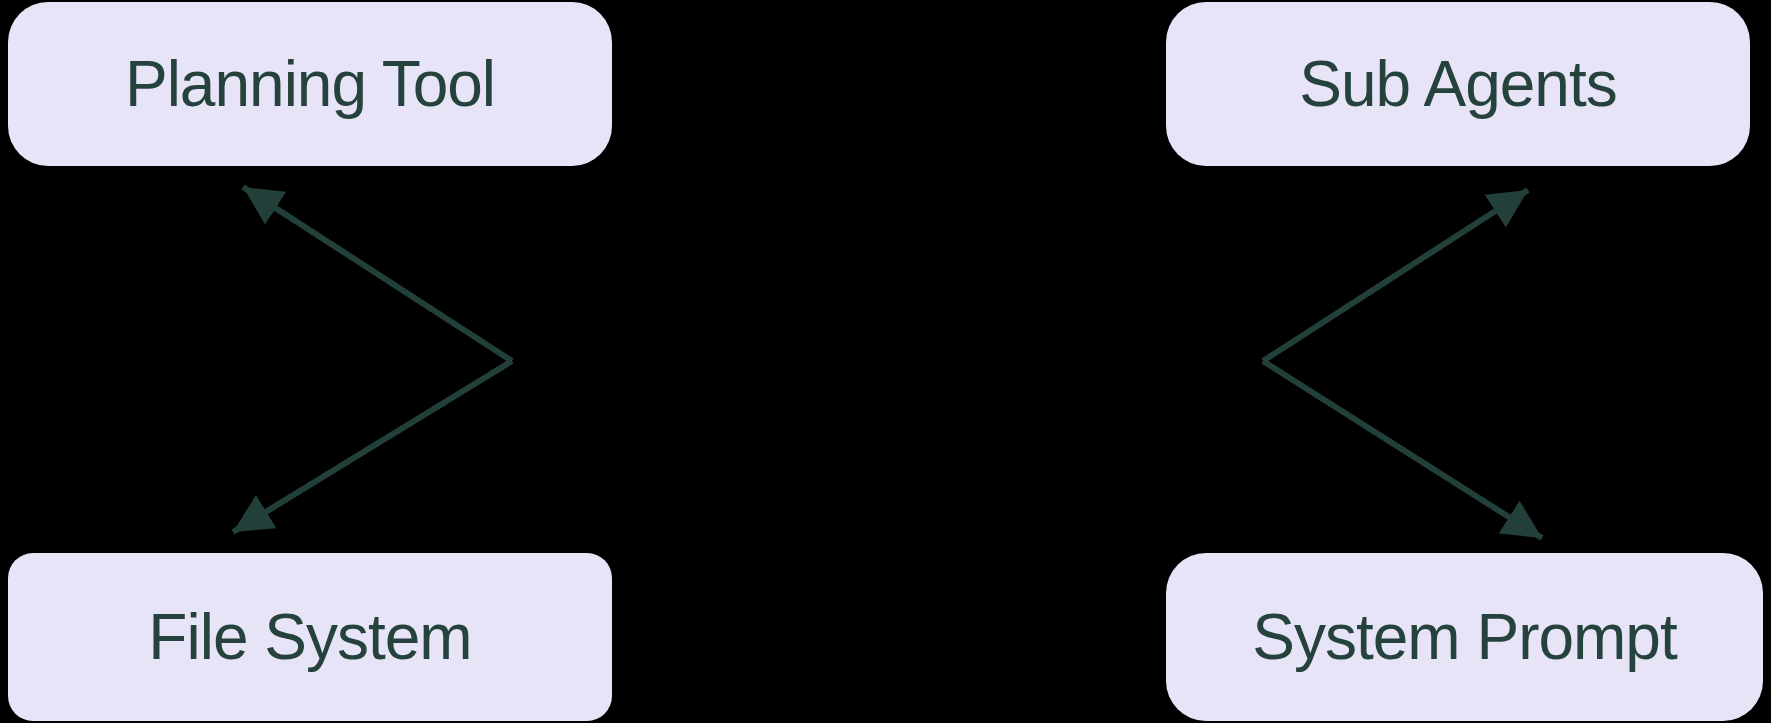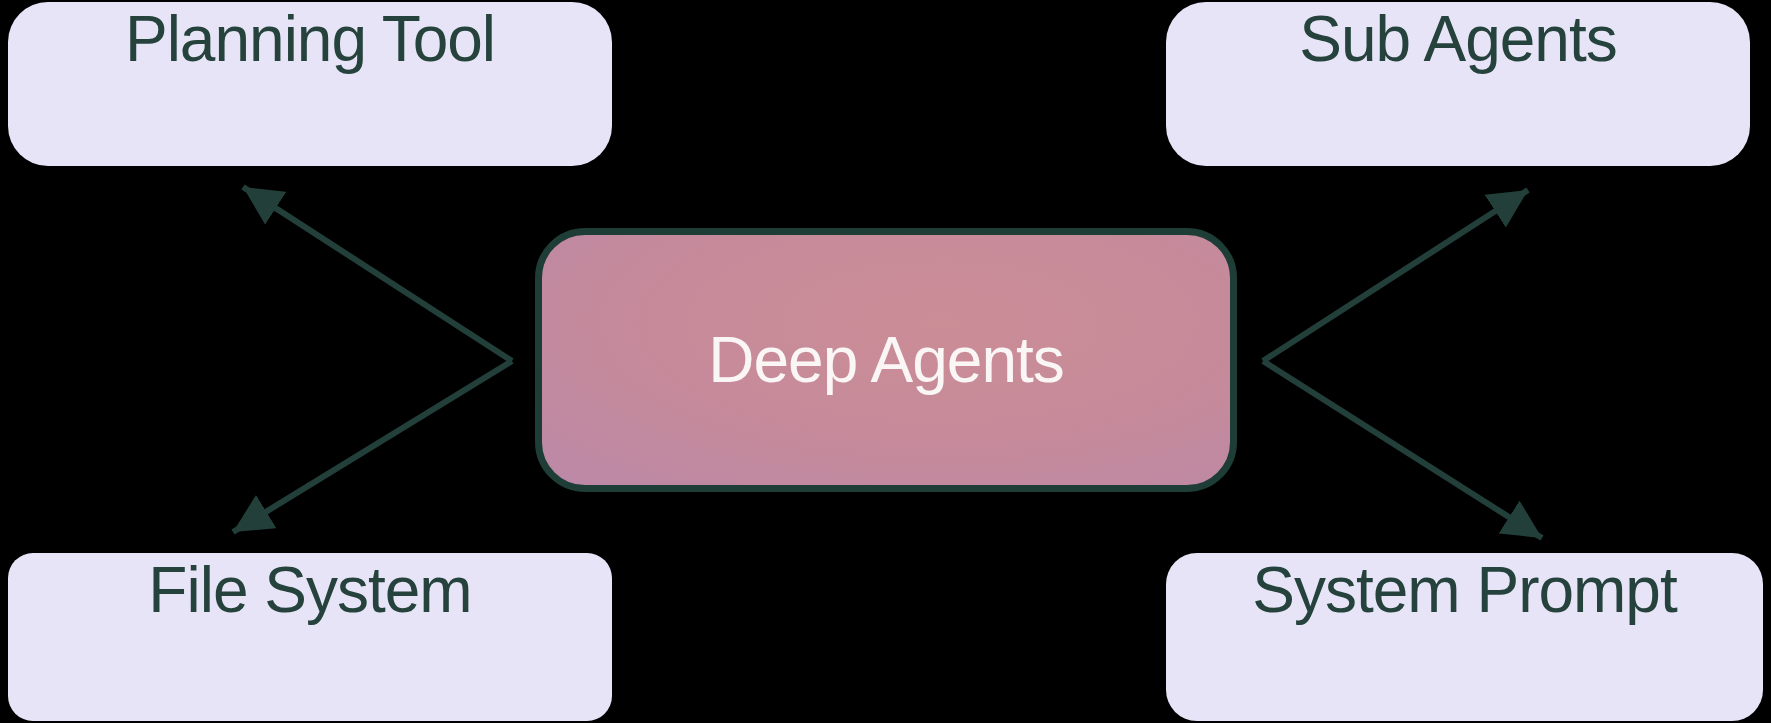--- a/index.html
+++ b/index.html
@@ -19,31 +19,32 @@
     position: absolute;
     inset: 0;
     z-index: 1;
   }
   .leaf-node {
     position: absolute;
     z-index: 2;
     background: #e8e4f8;
     border-radius: 40px;
     display: flex;
+    align-items: center;
     justify-content: center;
     color: #25433c;
     font-size: 64px;
     font-weight: 500;
     letter-spacing: -1px;
     white-space: nowrap;
   }
   .node-planning-tool { left: 8px;    top: 2px;   width: 604px; height: 164px; }
   .node-sub-agents    { left: 1166px; top: 2px;   width: 584px; height: 164px; }
   .node-file-system   { left: 8px;    top: 553px; width: 604px; height: 168px; border-radius: 25px; }
-  .node-system-prompt { left: 1166px; top: 553px; width: 597px; height: 168px; border-radius: 31px; }
+  .node-system-prompt { left: 1166px; top: 553px; width: 597px; height: 168px; }
   .center-node {
     position: absolute;
     z-index: 2;
     left: 535px;
     top: 228px;
     width: 702px;
     height: 264px;
     box-sizing: border-box;
     border: 7px solid #1f3d37;
     border-radius: 50px;
@@ -79,23 +80,20 @@
   </svg>
 
   <div class="leaf-node node-planning-tool">
     <span>Planning Tool</span>
   </div>
 
   <div class="leaf-node node-sub-agents">
     <span>Sub Agents</span>
   </div>
 
-  <div class="center-node">
-    <span>Deep Agents</span>
-  </div>
 
   <div class="leaf-node node-file-system">
     <span>File System</span>
   </div>
 
   <div class="leaf-node node-system-prompt">
     <span>System Prompt</span>
   </div>
 
 </div>

